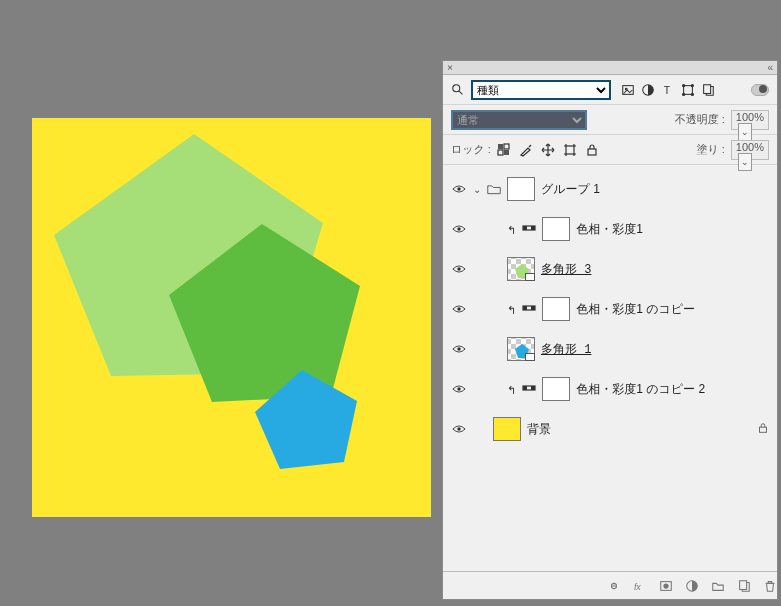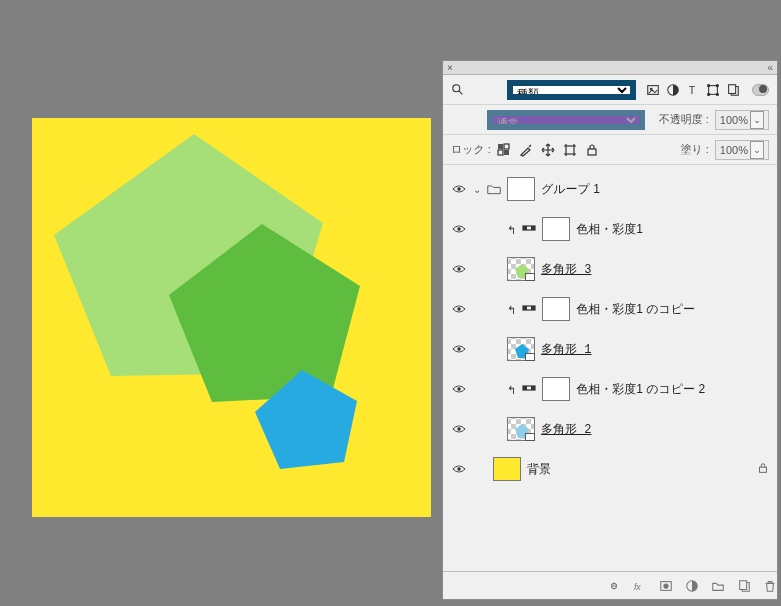--- a/index.html
+++ b/index.html
@@ -26,32 +26,32 @@
   }
   .panel-tab span { font-size: 11px; color: #333; }
   .panel-tab .menu { display: flex; flex-direction: column; gap: 3px; }
   .panel-tab .menu i { display: block; width: 14px; height: 1px; background: #666; }
 
   .filter-row, .blend-row, .lock-row {
     display: flex; align-items: center; height: 30px; padding: 0 8px; gap: 6px;
     border-bottom: 1px solid #d4d4d4; font-size: 11px; color: #444;
   }
   select {
-    font-size: 11px; background: #fff; border: 6px solid #0c4a6e; height: 20px; margin-left: 36px;
+    font-size: 11px; background: #fff; border: 2px solid #0c4a6e; height: 20px;
   }
   .filter-select { width: 140px; }
-  .blend-select  { width: 158px; color: #888; background: #4c1d95; }
+  .blend-select  { width: 136px; color: #888; background: #0f172a; }
   .filter-icons { display: flex; gap: 6px; align-items: center; margin-left: 4px; }
   .ico { width: 14px; height: 14px; display:inline-flex; align-items:center; justify-content:center; }
   .ico svg { width: 14px; height: 14px; stroke: #333; fill: none; stroke-width: 1.2; }
   .spacer { flex: 1; }
   .label { color: #555; }
   .pctbox {
-    display: inline-flex; align-items: center; border: 1px solid #bcbcbc;
-    height: 20px; padding: 0 4px; font-size: 11px; background:#ededed; color:#555;
+    display: inline-flex; align-items: flex-start; border: 1px solid #bcbcbc;
+    height: 20px; padding: 0 4px; font-size: 11px; background:#ededed; color:#555;flex-direction:column;
   }
   .pctbox .caret { margin-left: 2px; display:inline-block; border:1px solid #999; width:14px; height:18px; line-height:16px; text-align:center; font-size:9px; background:#f5f5f5; }
   .lock-icons { display: flex; gap: 8px; align-items: center; }
   .toggle-pill { width: 18px; height: 12px; border-radius: 6px; background:#ccc; border:1px solid #aaa; position:relative; }
   .toggle-pill::after { content:''; position:absolute; right:1px; top:0; width:8px; height:8px; background:#555; border-radius:50%; }
 
   .layer-list { flex: 1; overflow: hidden; padding-top: 4px; padding-bottom: 4px; }
   .layer-row {
     display: flex; align-items: center; height: 40px; padding: 0 8px; gap: 6px;
   }
@@ -307,34 +307,20 @@
           <svg viewBox="0 0 14 14">
             <rect x="1" y="4" width="12" height="4"></rect>
             <rect x="1" y="4" width="4" height="4" fill="#333" stroke="none"></rect>
             <rect x="9" y="4" width="4" height="4" fill="#333" stroke="none"></rect>
           </svg>
         </span>
       <span class="thumb"></span>
       <span class="layer-name">色相・彩度1 のコピー 2</span>
     </div>
 
-    <div class="layer-row">
-      <span class="eye"><svg viewBox="0 0 16 10">
-            <path d="M1 5 Q8 -2 15 5 Q8 12 1 5" fill="none" stroke="#333"></path>
-            <circle cx="8" cy="5" r="2" fill="#333"></circle>
-          </svg></span>
-      <span class="indent2"></span>
-      <span class="thumb checker">
-        <svg class="pent" width="16" height="16">
-            <polygon points="8,1 15,6 12,15 4,15 1,6" fill="#8fcde8"></polygon>
-          </svg>
-        <span class="corner"></span>
-      </span>
-      <span class="layer-name ul">多角形 2</span>
-    </div>
 
     <div class="layer-row">
       <span class="eye"><svg viewBox="0 0 16 10">
             <path d="M1 5 Q8 -2 15 5 Q8 12 1 5" fill="none" stroke="#333"></path>
             <circle cx="8" cy="5" r="2" fill="#333"></circle>
           </svg></span>
       <span class="indent1"></span>
       <span class="thumb bg"></span>
       <span class="layer-name">背景</span>
       <span class="lock-tail">

